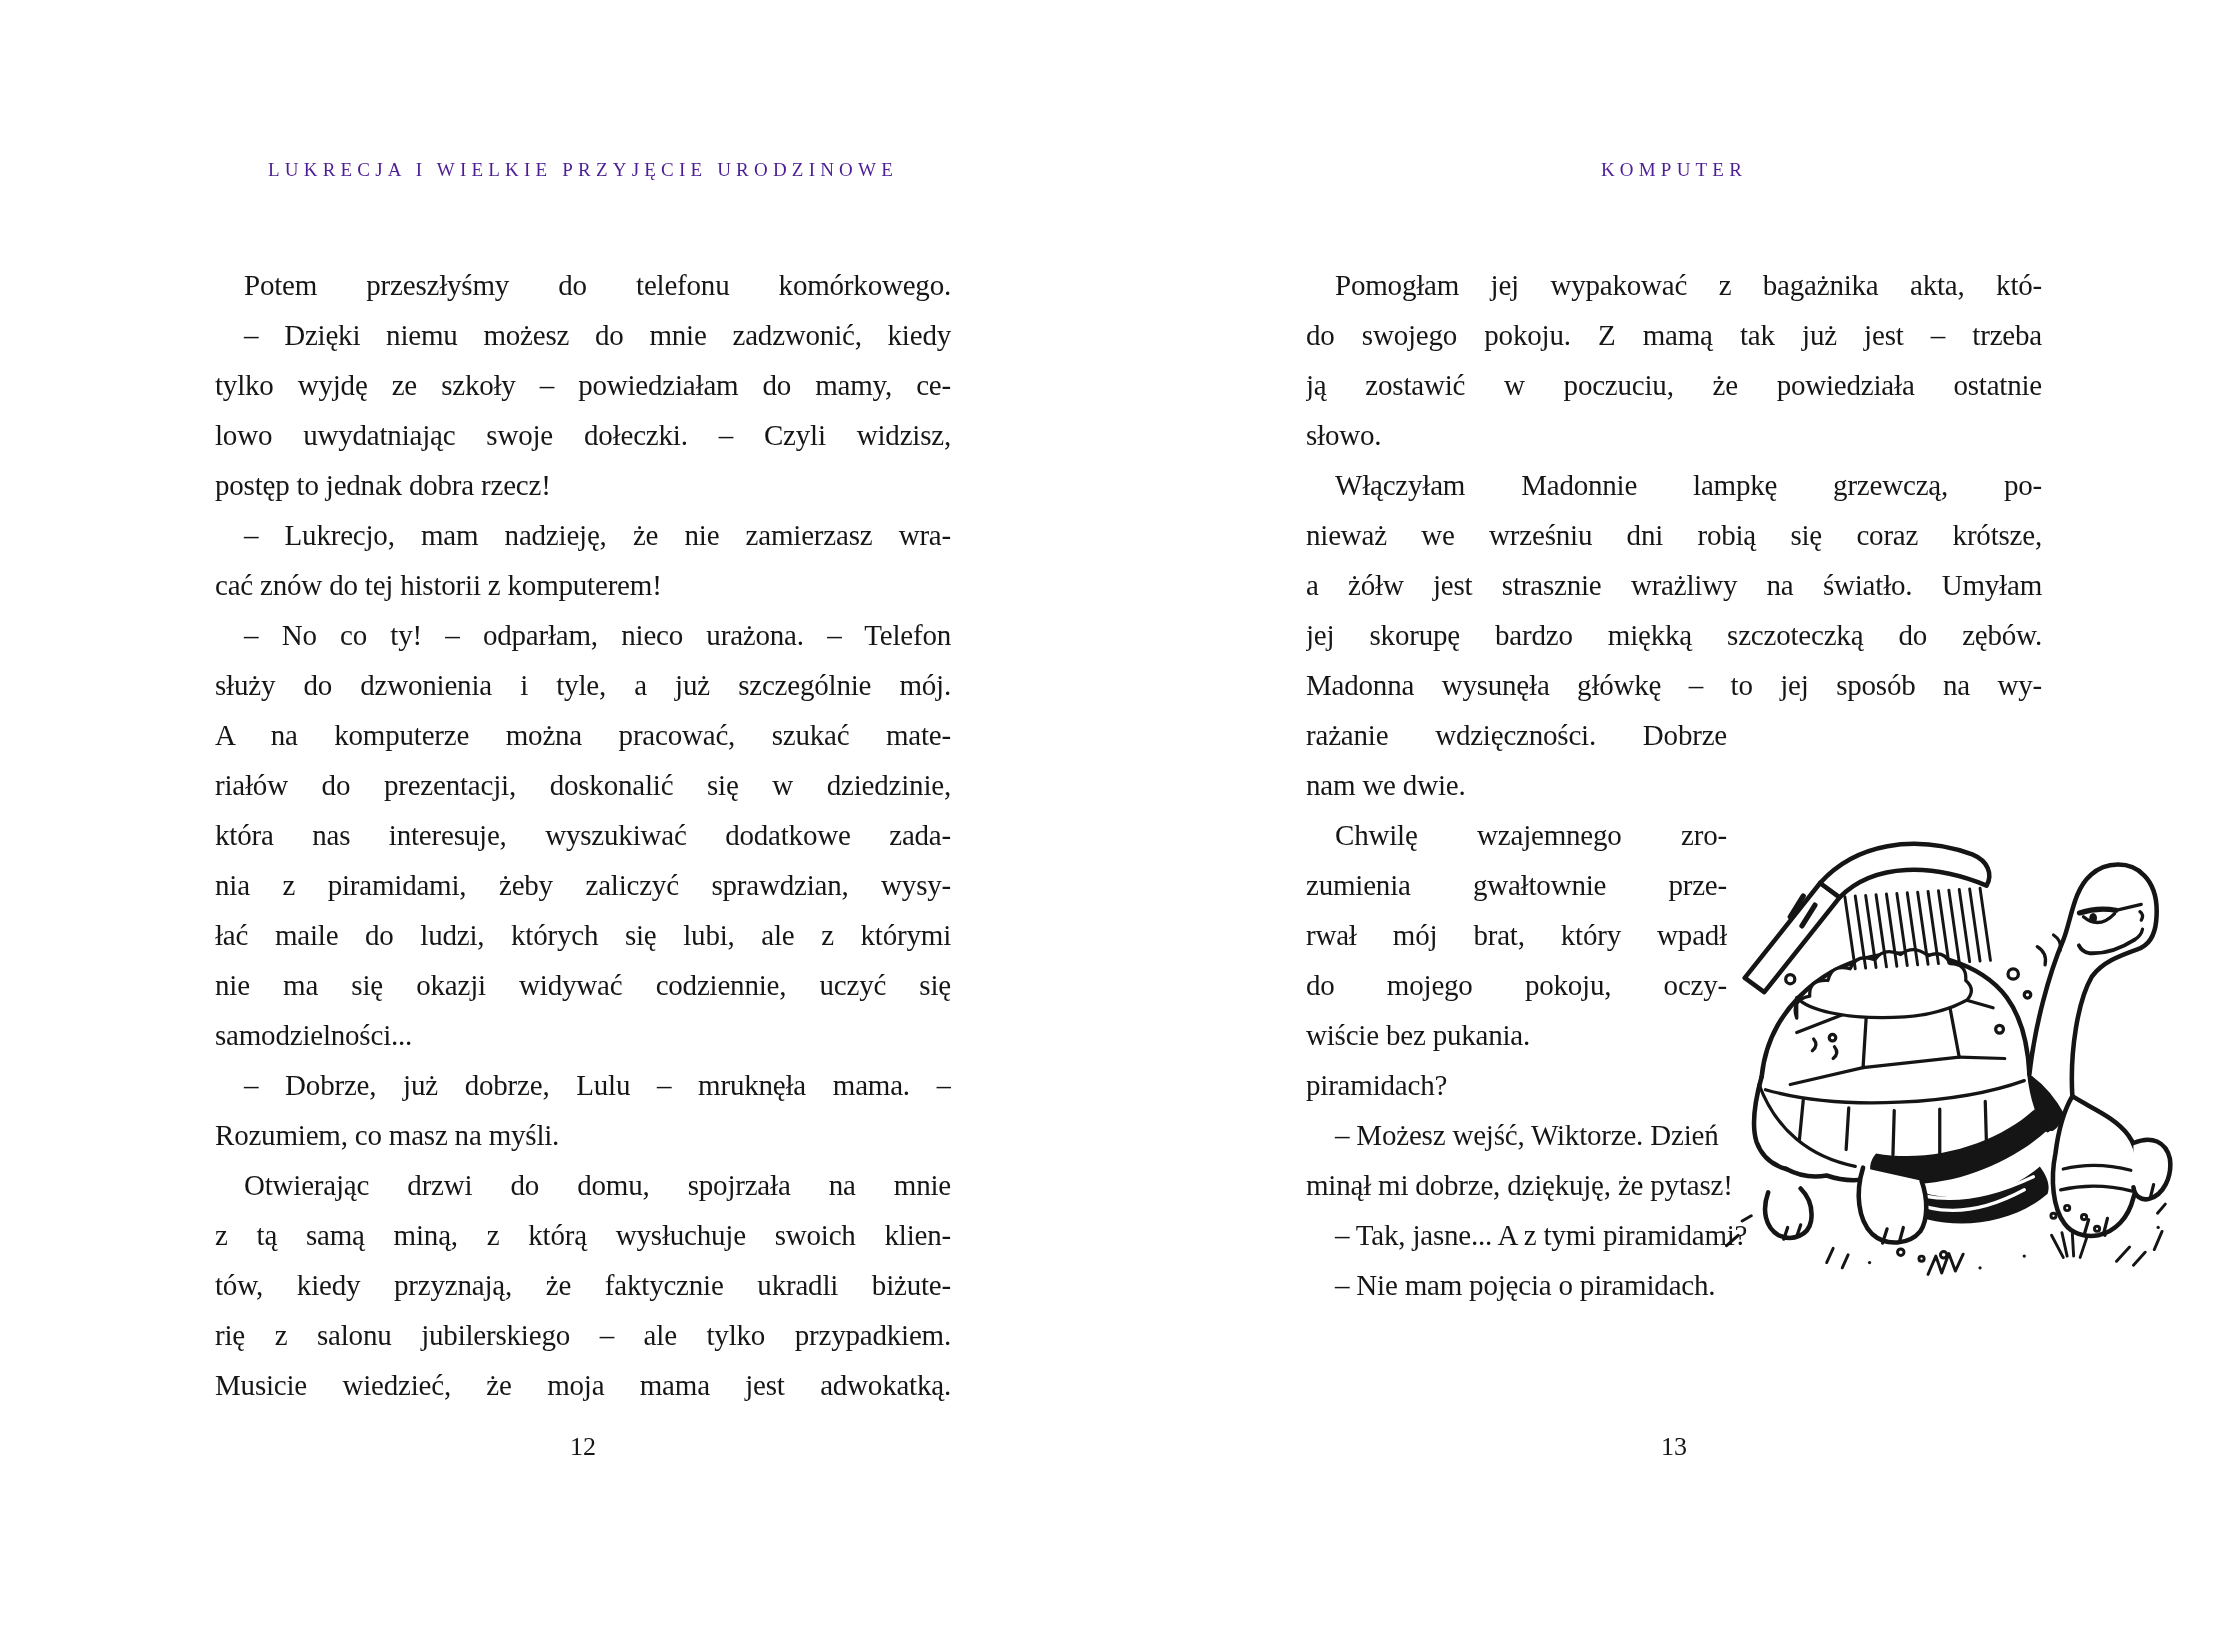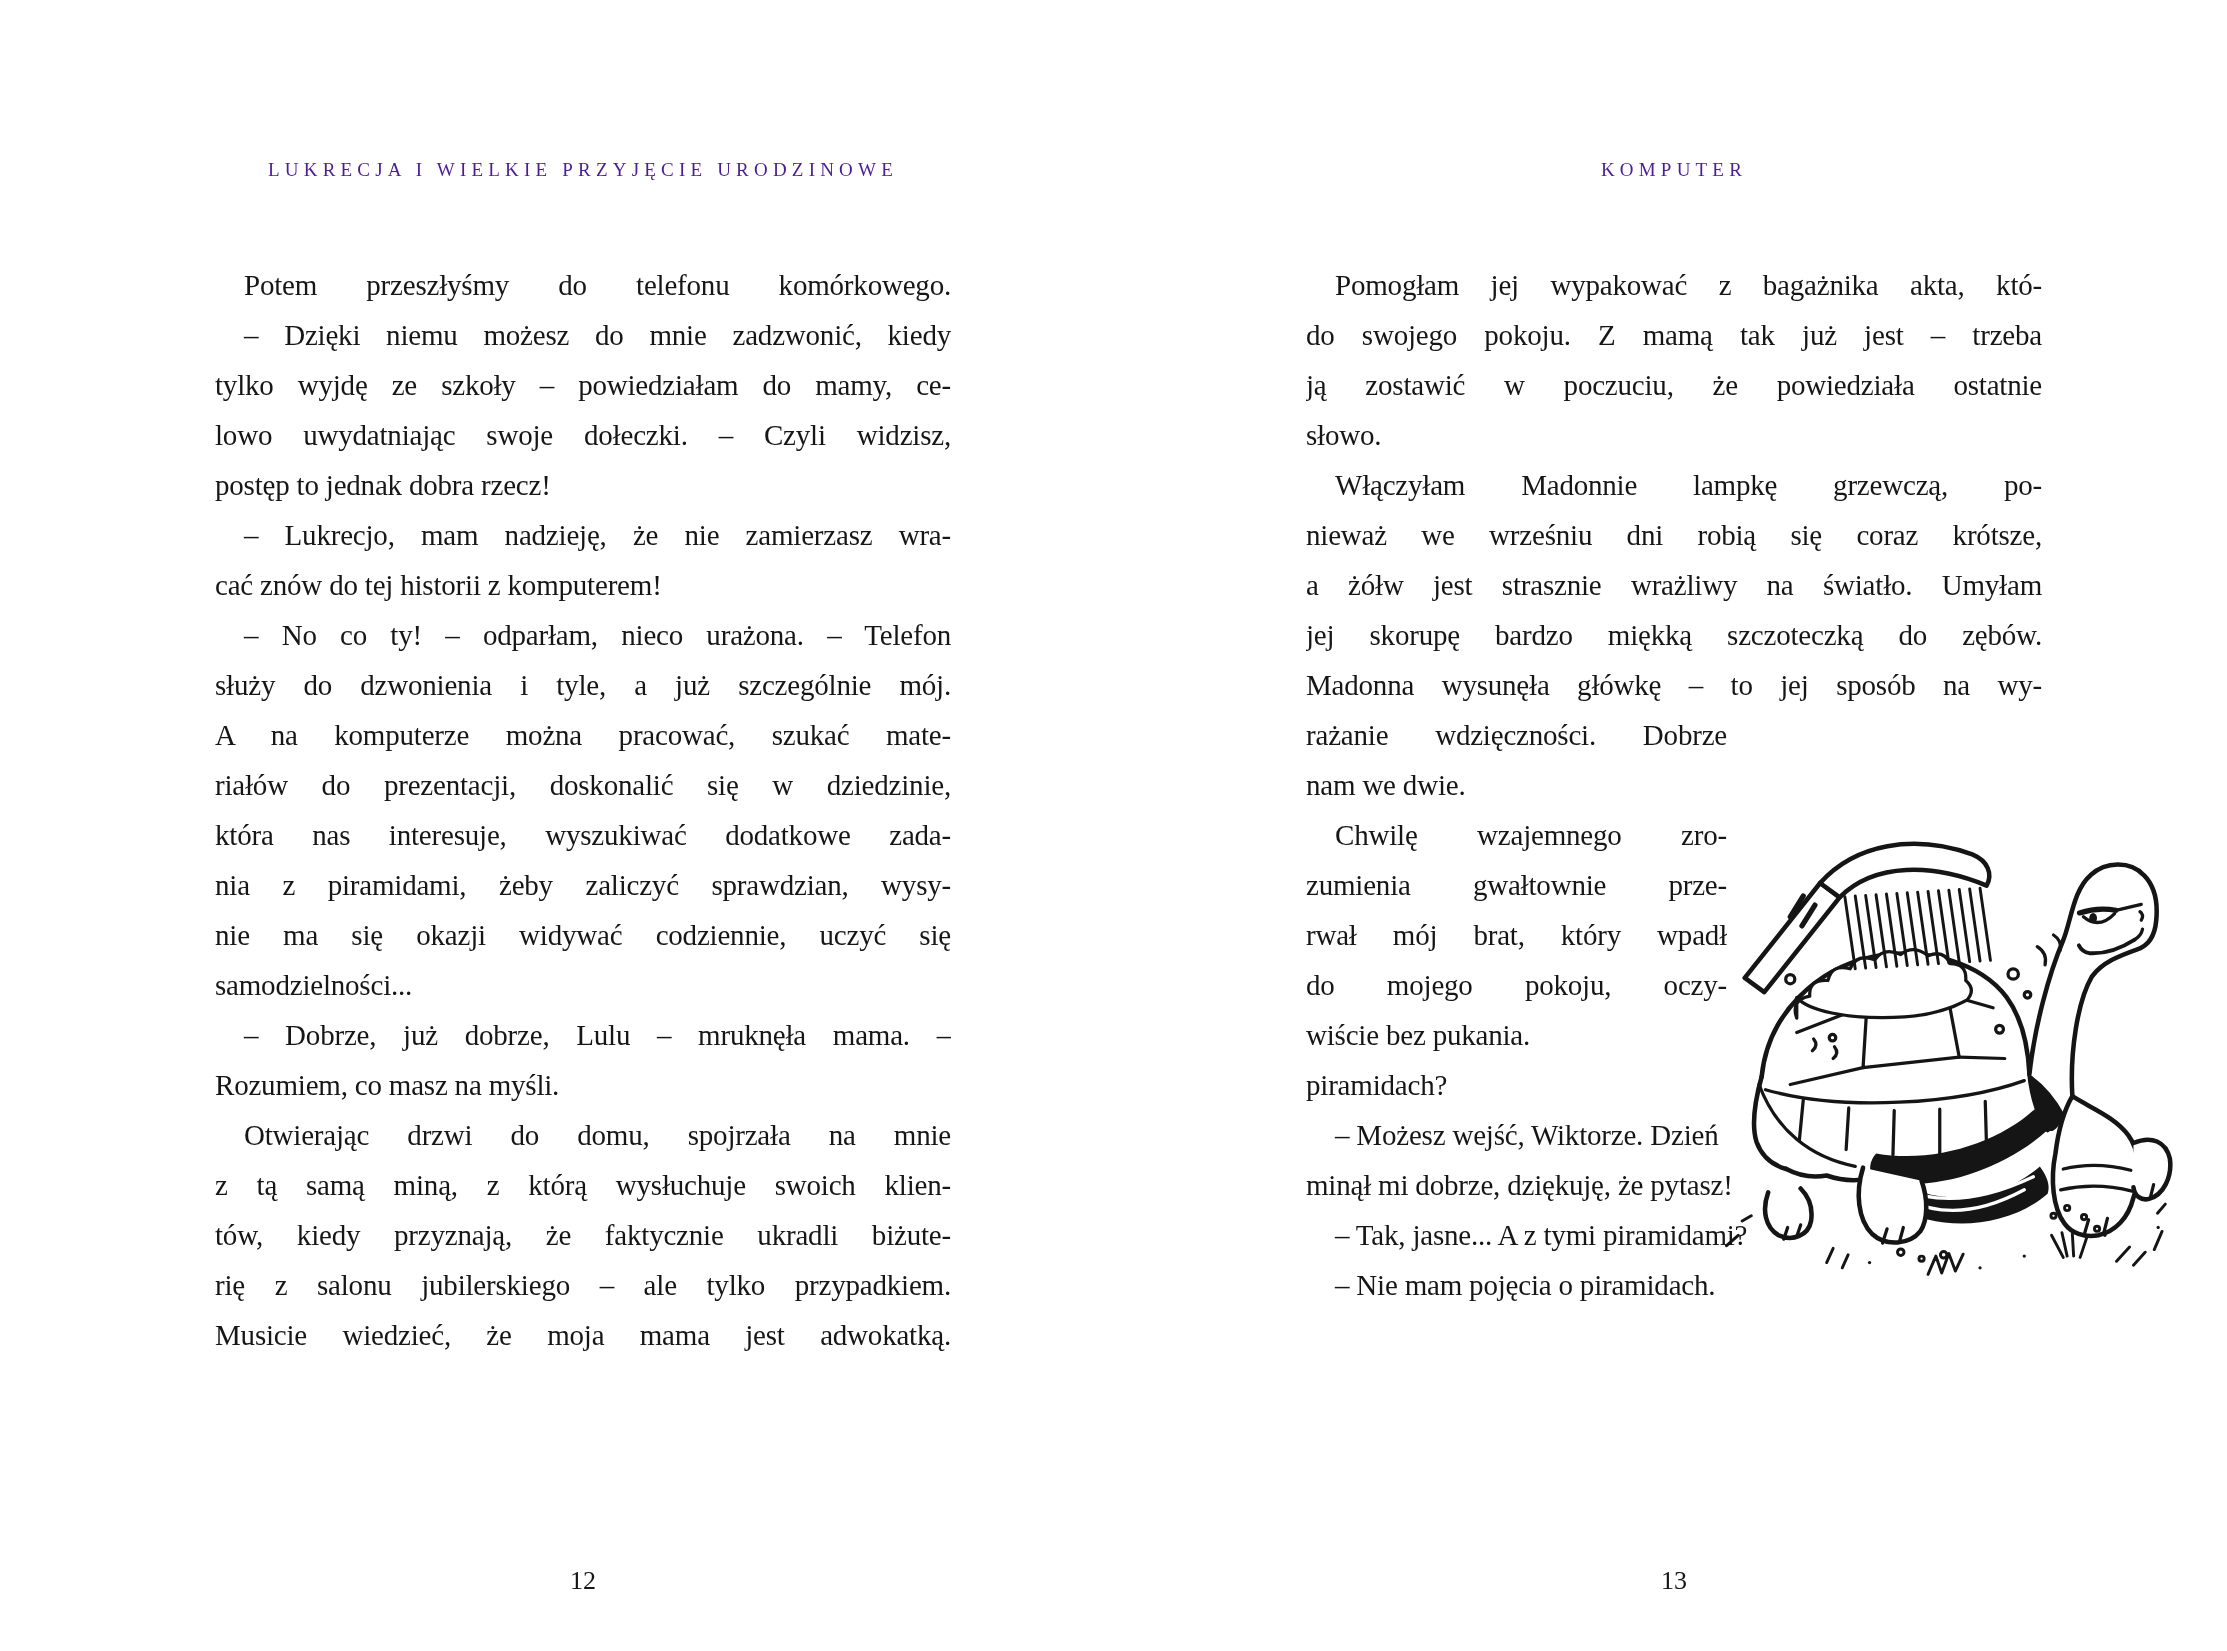--- a/index.html
+++ b/index.html
@@ -23,21 +23,21 @@
   .col-right{left:1306px}
   .ln{
     height:50px;line-height:50px;
     font-size:29px;letter-spacing:-0.2px;
     text-align:left;overflow:hidden;white-space:normal;
   }
   .ln.just{text-align:justify;text-align-last:justify}
   .ln.ind{text-indent:29px}
   .ln.narrow{width:421px}
   .pageno{
-    position:absolute;top:1563px;height:35px;line-height:35px;
+    position:absolute;top:1429px;height:35px;line-height:35px;
     font-size:26px;text-align:center;color:#161616;
   }
   .pn-left{left:215px;width:736px}
   .pn-right{left:1306px;width:736px}
   .illus{position:absolute;left:1699px;top:779px}
 </style>
 </head>
 <body>
 
 <div class="running-head head-left">LUKRECJA I WIELKIE PRZYJĘCIE URODZINOWE</div>
@@ -48,20 +48,21 @@
     <div class="ln just">lowo uwydatniając swoje dołeczki. – Czyli widzisz,</div>
     <div class="ln">postęp to jednak dobra rzecz!</div>
     <div class="ln ind just">– Lukrecjo, mam nadzieję, że nie zamierzasz wra-</div>
     <div class="ln">cać znów do tej historii z komputerem!</div>
     <div class="ln ind just">– No co ty! – odparłam, nieco urażona. – Telefon</div>
     <div class="ln just">służy do dzwonienia i tyle, a już szczególnie mój.</div>
     <div class="ln just">A na komputerze można pracować, szukać mate-</div>
     <div class="ln just">riałów do prezentacji, doskonalić się w dziedzinie,</div>
     <div class="ln just">która nas interesuje, wyszukiwać dodatkowe zada-</div>
     <div class="ln just">nia z piramidami, żeby zaliczyć sprawdzian, wysy-</div>
+    <div class="ln just">łać maile do ludzi, których się lubi, ale z którymi</div>
     <div class="ln just">nie ma się okazji widywać codziennie, uczyć się</div>
     <div class="ln">samodzielności...</div>
     <div class="ln ind just">– Dobrze, już dobrze, Lulu – mruknęła mama. –</div>
     <div class="ln">Rozumiem, co masz na myśli.</div>
     <div class="ln ind just">Otwierając drzwi do domu, spojrzała na mnie</div>
     <div class="ln just">z tą samą miną, z którą wysłuchuje swoich klien-</div>
     <div class="ln just">tów, kiedy przyznają, że faktycznie ukradli biżute-</div>
     <div class="ln just">rię z salonu jubilerskiego – ale tylko przypadkiem.</div>
     <div class="ln just">Musicie wiedzieć, że moja mama jest adwokatką.</div>
   </div>

